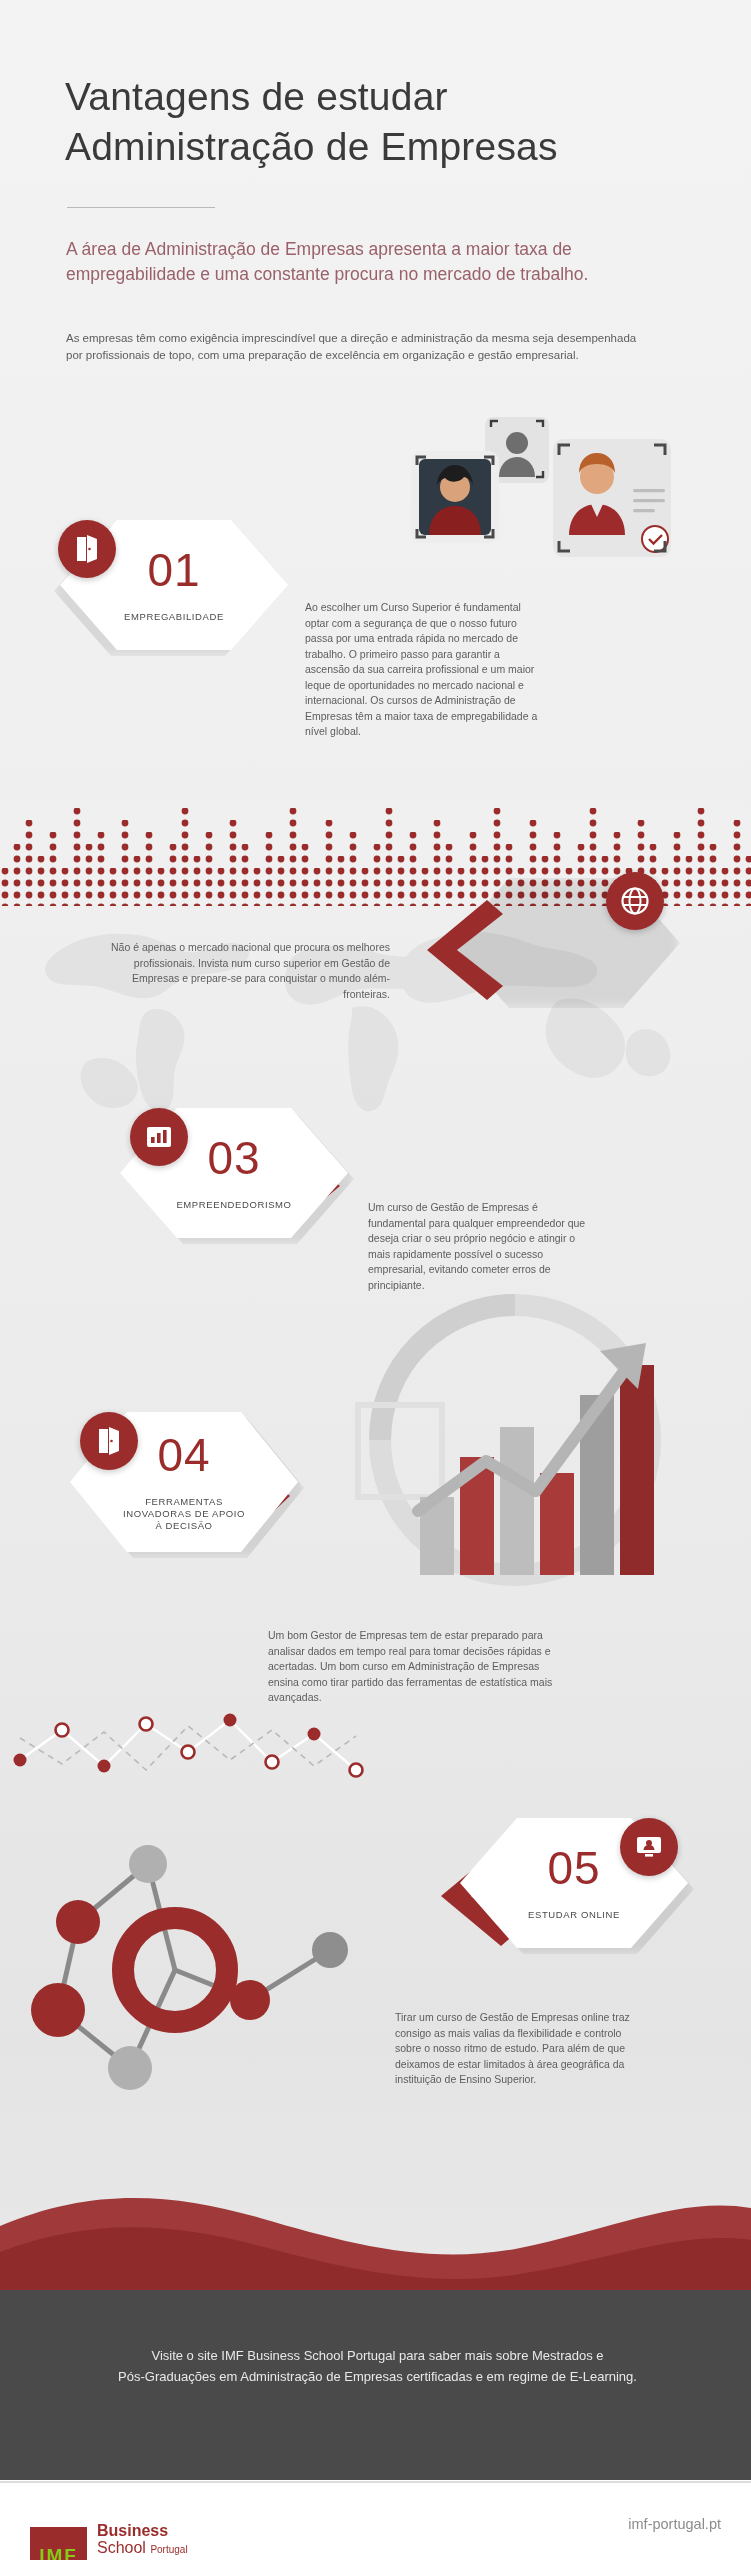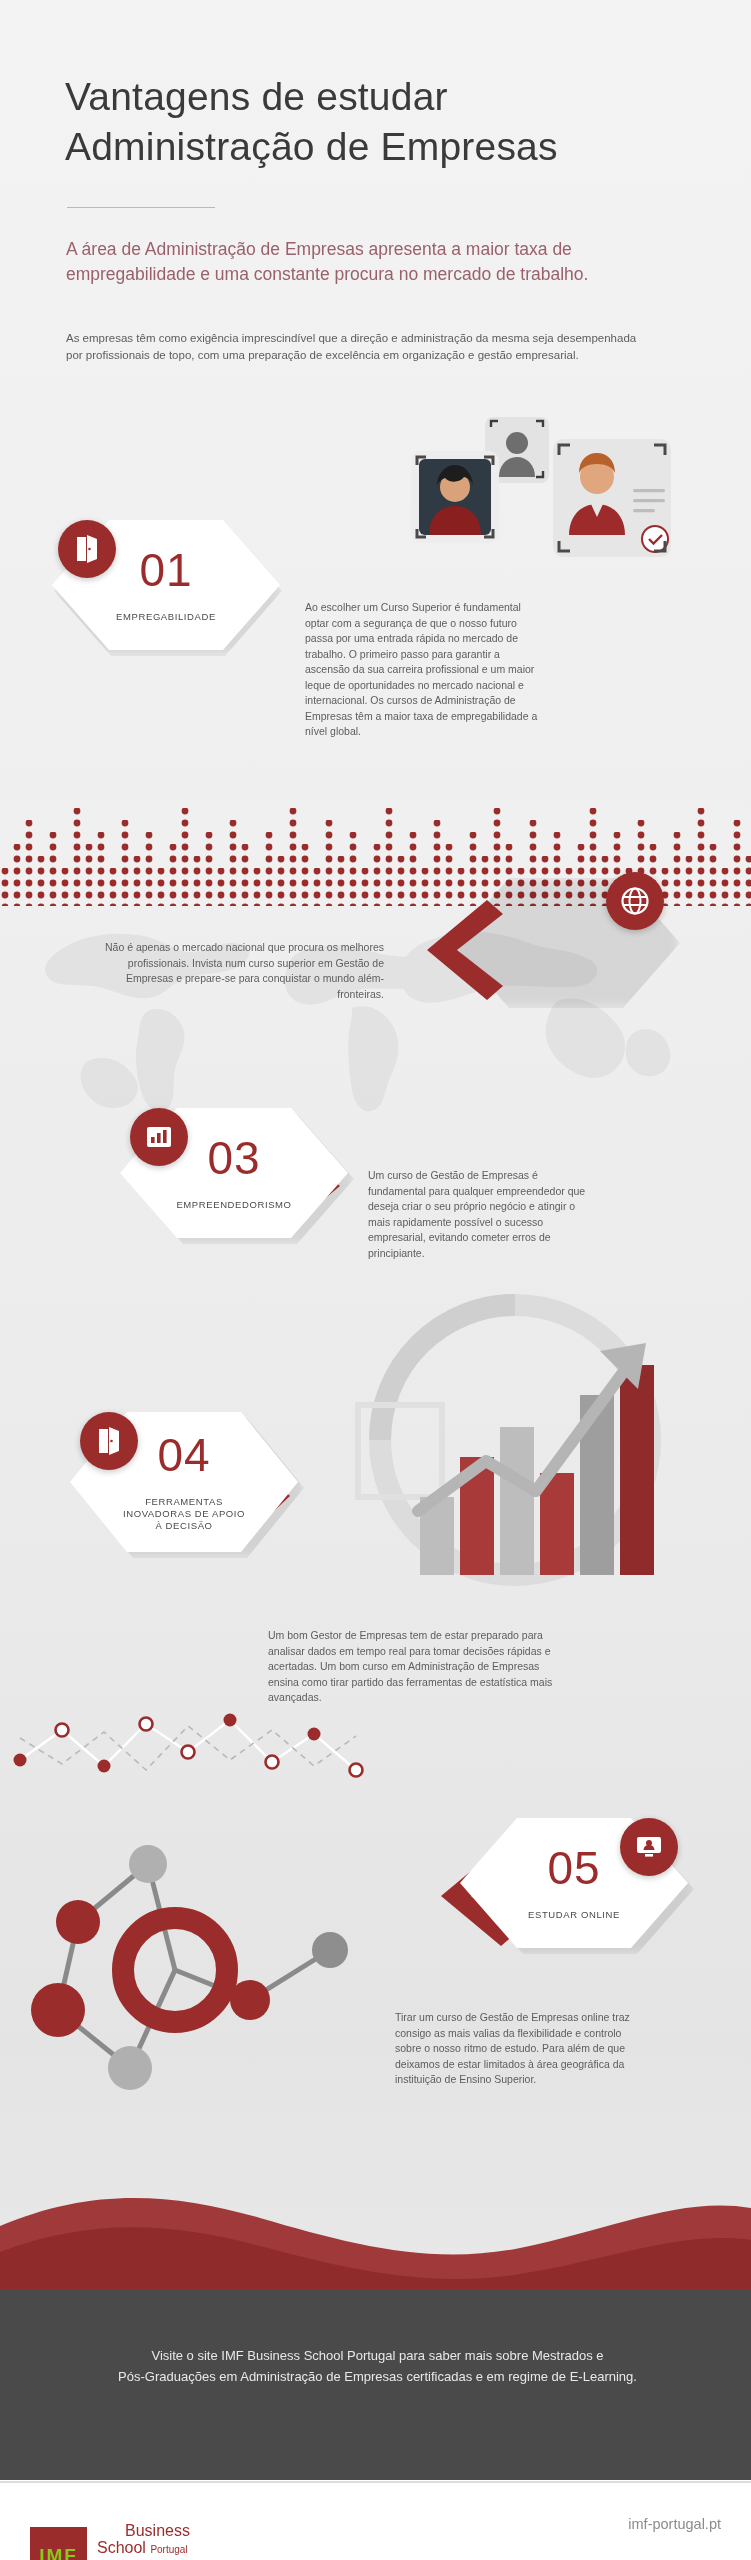--- a/index.html
+++ b/index.html
@@ -105,21 +105,21 @@
   .whitefoot{
     position:absolute;left:0;top:2480px;width:751px;height:80px;background:#ffffff;
   }
   .logo{position:absolute;left:30px;top:2496px;display:flex;align-items:center;}
   .logo-mark{
     width:57px;height:57px;background:#9b2c2c;color:#84cc16;
     display:flex;align-items:center;justify-content:center;
     font-size:19px;font-weight:700;letter-spacing:2px;margin-top:31px;
   }
   .logo-words{margin-left:10px;line-height:17px;}
-  .logo-b{font-size:16px;font-weight:400;color:#9b2c2c;margin-left:28px;}
+  .logo-b{font-size:16px;font-weight:700;color:#9b2c2c;}
   .logo-s{font-size:16px;font-weight:300;color:#9b2c2c;}
   .logo-p{font-size:10px;font-weight:400;color:#9b2c2c;}
   .site{
     position:absolute;right:30px;top:2516px;font-size:14.5px;color:#8c8c8c;
   }
   .topline{position:absolute;left:0;top:2481px;width:751px;height:2px;background:#ddd;}
 </style>
 </head>
 <body>
 
@@ -180,21 +180,21 @@
         <path d="M174 126v10h11"></path>
           <path d="M280 126v10h-11"></path>
       </g>
     </g>
   </svg>
 
   <div class="hexshadow" style="left:54px;top:526px;width:228px;height:130px;"></div>
   <svg style="position:absolute;left:190px;top:540px;" width="120" height="120" viewBox="0 0 120 120">
     <path d="M18 8 L78 58 L18 108 L2 94 L48 58 L2 22 Z" fill="#9b2c2c"></path>
   </svg>
-  <div class="hex" style="left:52px;top:520px;width:228px;height:130px;">
+  <div class="hex" style="left:60px;top:520px;width:228px;height:130px;">
     <div class="hexnum">01</div>
     <div class="hexlabel">EMPREGABILIDADE</div>
   </div>
   <div class="badge" style="left:58px;top:520px;width:58px;height:58px;">
     <svg width="26" height="28" viewBox="0 0 26 28">
         <path d="M3 2h9v24H3z" fill="#fff"></path>
         <path d="M13 0l10 4v20l-10 4z" fill="#fff"></path>
         <circle cx="15.5" cy="14" r="1.3" fill="#9b2c2c"></circle>
       </svg>
   </div>
@@ -284,21 +284,21 @@
         <path d="M300 62c22-10 50-8 74 0 20 7 36 2 54 8 16 6 8 22-6 26-22 6-44 0-66 4-20 4-32 18-52 14-16-3-22-18-18-32 3-12 6-16 14-20z"></path>
         <path d="M352 118c18-6 34 4 42 20 8 16 4 34-4 50-6 12-4 26-16 32-12 6-20-8-22-20-4-24-6-50 0-74z"></path>
         <path d="M430 50c30-12 66-10 96 2 22 9 44 6 64 18 14 8 6 24-10 26-30 4-60-4-90 2-24 5-44 18-68 14-18-3-26-22-20-38 4-12 16-20 28-24z"></path>
         <path d="M560 110c24-6 44 8 58 26 12 16 8 36-6 46-16 12-36 4-50-8-14-12-20-30-14-46 3-10 6-16 12-18z"></path>
         <path d="M640 140c16-4 28 8 30 22 2 16-10 26-24 24-14-2-22-14-20-28 1-10 6-16 14-18z"></path>
         <path d="M90 170c18-6 34 2 44 16 8 12 2 26-10 30-16 6-32-2-40-16-6-12-4-26 6-30z"></path>
       </g>
     </svg>
   </div>
 
-  <div class="bodytext right" style="left:104px;top:940px;width:280px;">Não é apenas o mercado nacional que procura os melhores profissionais. Invista num curso superior em Gestão de Empresas e prepare-se para conquistar o mundo além-fronteiras.</div>
+  <div class="bodytext right" style="left:110px;top:940px;width:280px;">Não é apenas o mercado nacional que procura os melhores profissionais. Invista num curso superior em Gestão de Empresas e prepare-se para conquistar o mundo além-fronteiras.</div>
 
   <div class="hexshadow" style="left:452px;top:878px;width:228px;height:130px;"></div>
   <svg style="position:absolute;left:425px;top:892px;" width="120" height="120" viewBox="0 0 120 120">
     <path d="M62 8 L2 58 L62 108 L78 94 L32 58 L78 22 Z" fill="#9b2c2c"></path>
   </svg>
   <div class="badge" style="left:606px;top:872px;width:58px;height:58px;">
     <svg width="30" height="30" viewBox="0 0 30 30">
         <circle cx="15" cy="15" r="12.5" fill="none" stroke="#fff" stroke-width="2.2"></circle>
         <ellipse cx="15" cy="15" rx="5.5" ry="12.5" fill="none" stroke="#fff" stroke-width="2"></ellipse>
         <path d="M3 11h24M3 19h24" stroke="#fff" stroke-width="2"></path>
@@ -314,21 +314,21 @@
     <div class="hexlabel">EMPREENDEDORISMO</div>
   </div>
   <div class="badge" style="left:130px;top:1108px;width:58px;height:58px;">
     <svg width="28" height="28" viewBox="0 0 28 28">
         <rect x="2" y="4" width="24" height="20" rx="2" fill="#fff"></rect>
         <rect x="6" y="14" width="3.6" height="6" fill="#9b2c2c"></rect>
         <rect x="12" y="10" width="3.6" height="10" fill="#9b2c2c"></rect>
         <rect x="18" y="7" width="3.6" height="13" fill="#9b2c2c"></rect>
       </svg>
   </div>
-  <div class="bodytext" style="left:368px;top:1168px;width:230px;">Um curso de Gestão de Empresas é fundamental para qualquer empreendedor que deseja criar o seu próprio negócio e atingir o mais rapidamente possível o sucesso empresarial, evitando cometer erros de principiante.</div>
+  <div class="bodytext" style="left:368px;top:1200px;width:230px;">Um curso de Gestão de Empresas é fundamental para qualquer empreendedor que deseja criar o seu próprio negócio e atingir o mais rapidamente possível o sucesso empresarial, evitando cometer erros de principiante.</div>
 
   <div class="chartart">
     <svg width="430" height="420" viewBox="0 0 430 420">
       <circle cx="215" cy="185" r="135" fill="none" stroke="#dcdcdc" stroke-width="22"></circle>
       <path d="M80 185a135 135 0 0 1 135 -135" fill="none" stroke="#cfcfcf" stroke-width="22"></path>
       <rect x="58" y="150" width="84" height="92" fill="none" stroke="#e0e0e0" stroke-width="6"></rect>
 
       <rect x="120" y="242" width="34" height="78" fill="#bdbdbd"></rect>
       <rect x="160" y="202" width="34" height="118" fill="#a83a3a"></rect>
       <rect x="200" y="172" width="34" height="148" fill="#bdbdbd"></rect>

